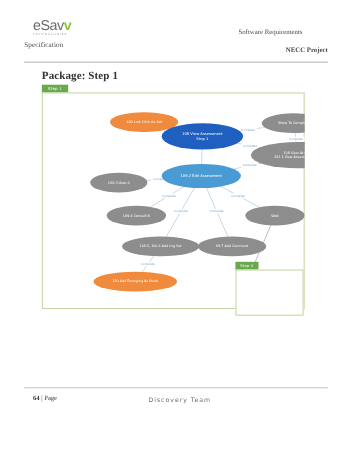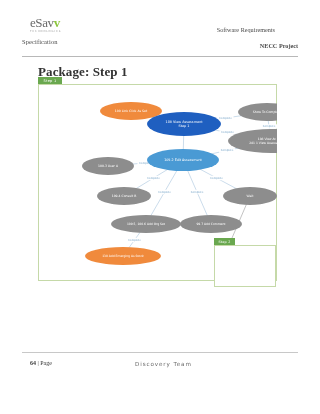--- a/index.html
+++ b/index.html
@@ -23,21 +23,21 @@
     width: 320px;
     height: 58px;
   }
   .logo-block {
     position: absolute;
     left: 30px;
     top: 17px;
     width: 66px;
   }
   .logo-word {
-    font-family: Liberation Serif, serif;
+    font-family: Liberation Sans, sans-serif;
     font-size: 13px;
     letter-spacing: -0.4px;
     color: #6b6b6b;
     line-height: 12px;
     white-space: nowrap;
   }
   .logo-word .v-green {
     color: #8cc63e;
     font-weight: bold;
   }
@@ -81,21 +81,21 @@
     width: 276px;
     height: 1px;
     background: #b8b8b8;
   }
 
   
   .package-title {
     position: absolute;
     left: 38px;
     top: 64px;
-    font-size: 13px;
+    font-size: 10px;
     font-weight: bold;
     color: #333333;
     letter-spacing: 0.1px;
   }
 
   
   .diagram-frame {
     position: absolute;
     left: 38px;
     top: 84px;

